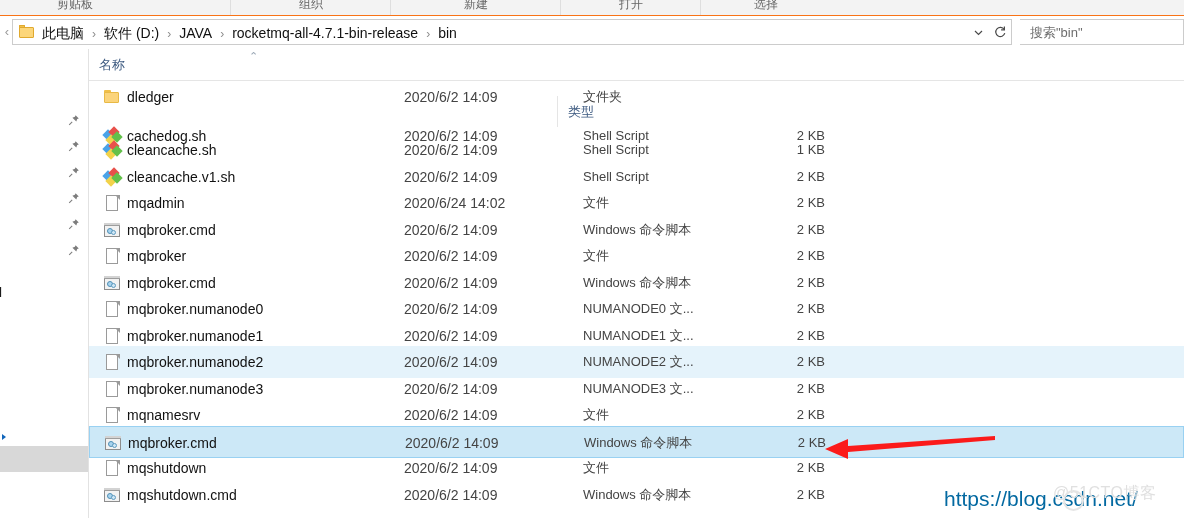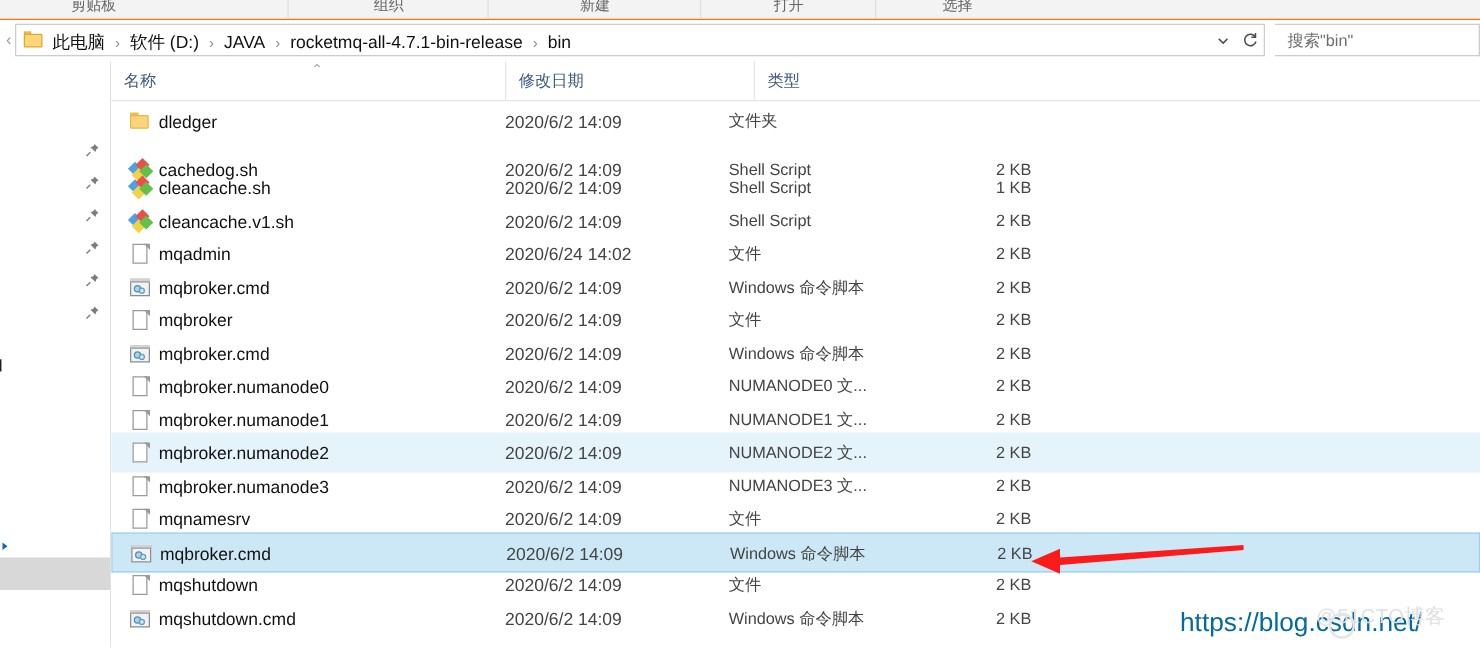--- a/index.html
+++ b/index.html
@@ -291,22 +291,21 @@
       <div class="tree-item" style="top: 305px;"></div>
       <div class="tree-item" style="top: 336px;"></div>
       <div class="tree-item" style="top: 397px;"></div>
       <div class="tree-item selected" style="top: 397px;"></div>
       <div class="tree-caret" style="top: 385px;"></div>
     </div>
 
   <div class="listpane">
     <div class="colheader" id="colheader">
         <div class="colh" style="left: 0px; width: 315px;">名称</div>
-        <div class="colh" style="left: 315px; width: 179px;">修改日期</div>
-        <div class="colh" style="left: 514px; width: 144px;">类型</div>
+        <div class="colh" style="left: 468px; width: 144px; margin-top: 47px;">类型</div>
         <div class="sortcaret">⌃</div>
       </div>
     <div class="rows" id="rows">
         <div class="row" style="top: 1px;">
           <span class="ico ico-folder">
             <span class="tab2"></span>
             <span class="bd2"></span>
           </span>
           <div class="cell-name">dledger</div>
           <div class="cell-date">2020/6/2 14:09</div>

